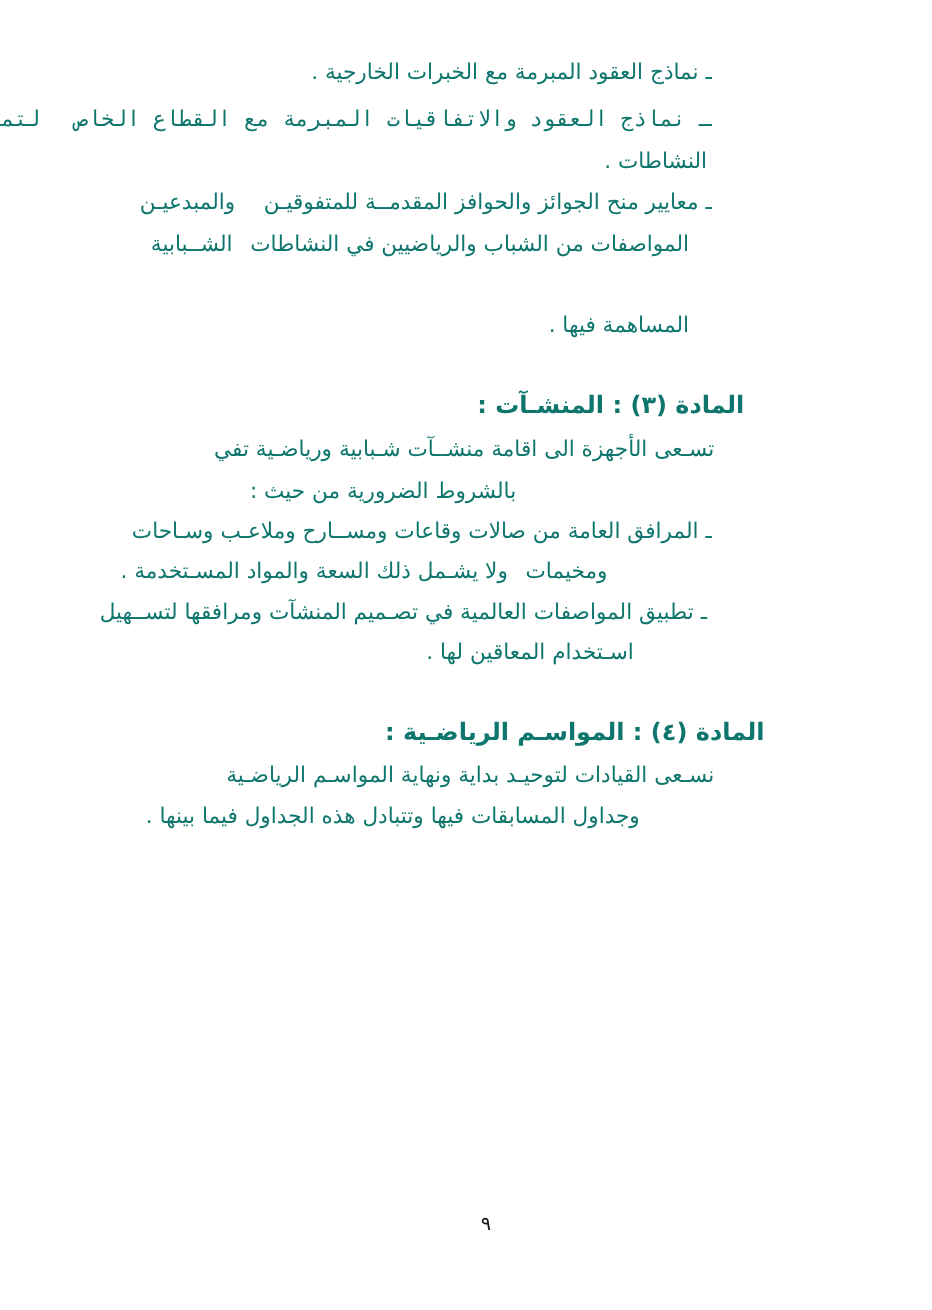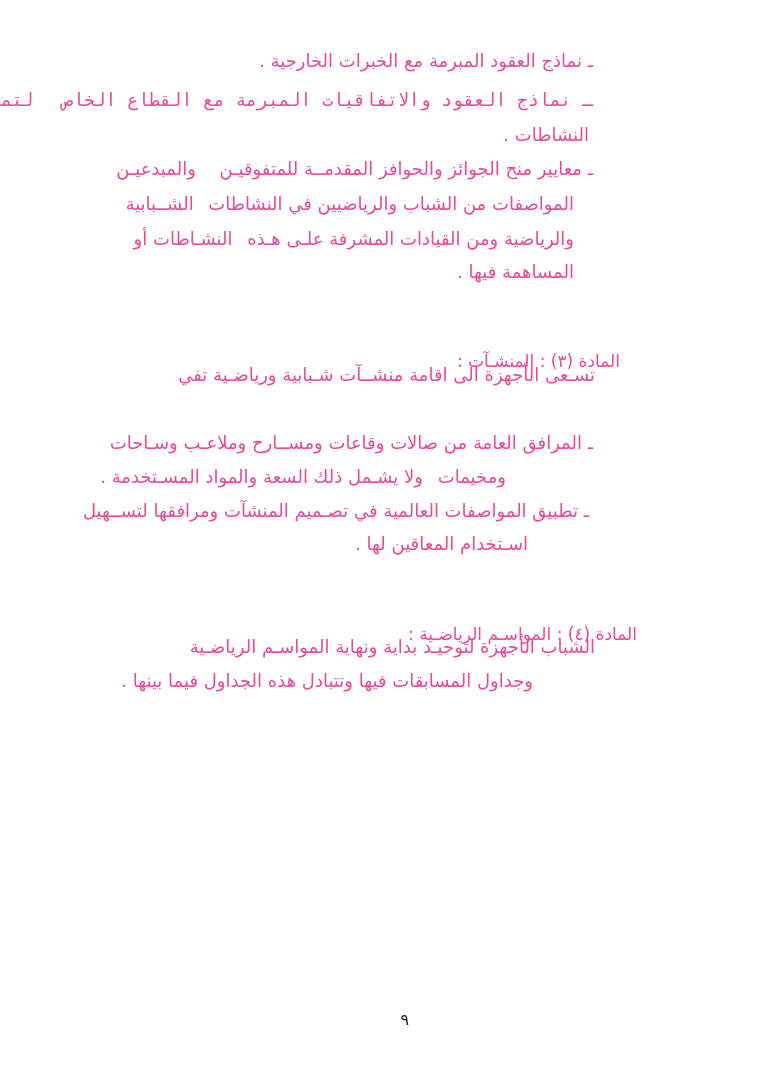--- a/index.html
+++ b/index.html
@@ -12,52 +12,51 @@
     background: #ffffff;
     overflow: hidden;
     direction: rtl;
     color: #161616;
   }
   .ln {
     position: absolute;
     white-space: nowrap;
     font-size: 18px;
     line-height: 26px;
-    color: #ec4899;
+    color: #0f766e;
     letter-spacing: 0.2px;
   }
   .hd {
-    font-weight: normal;
-    font-size: 17px;
-    margin-top: 24px;
+    font-weight: bold;
+    font-size: 20px;
   }
   .page-num {
     position: absolute;
     font-size: 16px;
     color: #161616;
   }
 </style>
 </head>
 <body>
 
 <div class="page">
 
   <div class="ln" style="top:48px;  right:184px;">ـ نماذج العقود المبرمة مع الخبرات الخارجية .</div>
   <div class="ln" style="top:88px;  right:184px;font-family:Liberation Mono, monospace;">ـ نماذج العقود والاتفاقيات المبرمة مع القطاع الخاص  لتمويل</div>
   <div class="ln" style="top:122px; right:188px;">النشاطات .</div>
   <div class="ln" style="top:156px; right:184px;">ـ معايير منح الجوائز والحوافز المقدمــة للمتفوقيـن  والمبدعيـن</div>
   <div class="ln" style="top:191px; right:203px;">المواصفات من الشباب والرياضيين في النشاطات  الشــبابية</div>
-  <div class="ln" style="top:226px; right:203px;">والرياضية ومن القيادات المشرفة علـى هـذه  النشـاطات أو</div>
   <div class="ln" style="top:259px; right:203px;text-align:center;">المساهمة فيها .</div>
 
   <div class="ln hd" style="top:324px; right:157px;">المادة (٣) : المنشـآت :</div>
   <div class="ln" style="top:362px; right:182px;text-align:center;">تسـعى الأجهزة الى اقامة منشــآت شـبابية ورياضـية تفي</div>
+  <div class="ln" style="top:397px; right:347px;">بالشروط الضرورية من حيث :</div>
   <div class="ln" style="top:430px; right:184px;">ـ المرافق العامة من صالات وقاعات ومســارح وملاعـب وسـاحات</div>
   <div class="ln" style="top:464px; right:271px;">ومخيمات  ولا يشـمل ذلك السعة والمواد المسـتخدمة .</div>
   <div class="ln" style="top:531px; right:249px;">اسـتخدام المعاقين لها .</div>
   <div class="ln" style="top:498px; right:188px;">ـ تطبيق المواصفات العالمية في تصـميم المنشآت ومرافقها لتســهيل</div>
 
   <div class="ln hd" style="top:597px; right:140px;">المادة (٤) : المواسـم الرياضـية :</div>
-  <div class="ln" style="top:634px; right:182px;">الشباب الأجهزة لتوحيـد بداية ونهاية المواسـم الرياضـية</div>
+  <div class="ln" style="top:634px; right:182px;">نسـعى القيادات لتوحيـد بداية ونهاية المواسـم الرياضـية</div>
   <div class="ln" style="top:668px; right:244px;">وجداول المسابقات فيها وتتبادل هذه الجداول فيما بينها .</div>
 
   <div class="page-num" style="top:1010px; right:368px;">٩</div>
 </div>
 
 </body></html>

